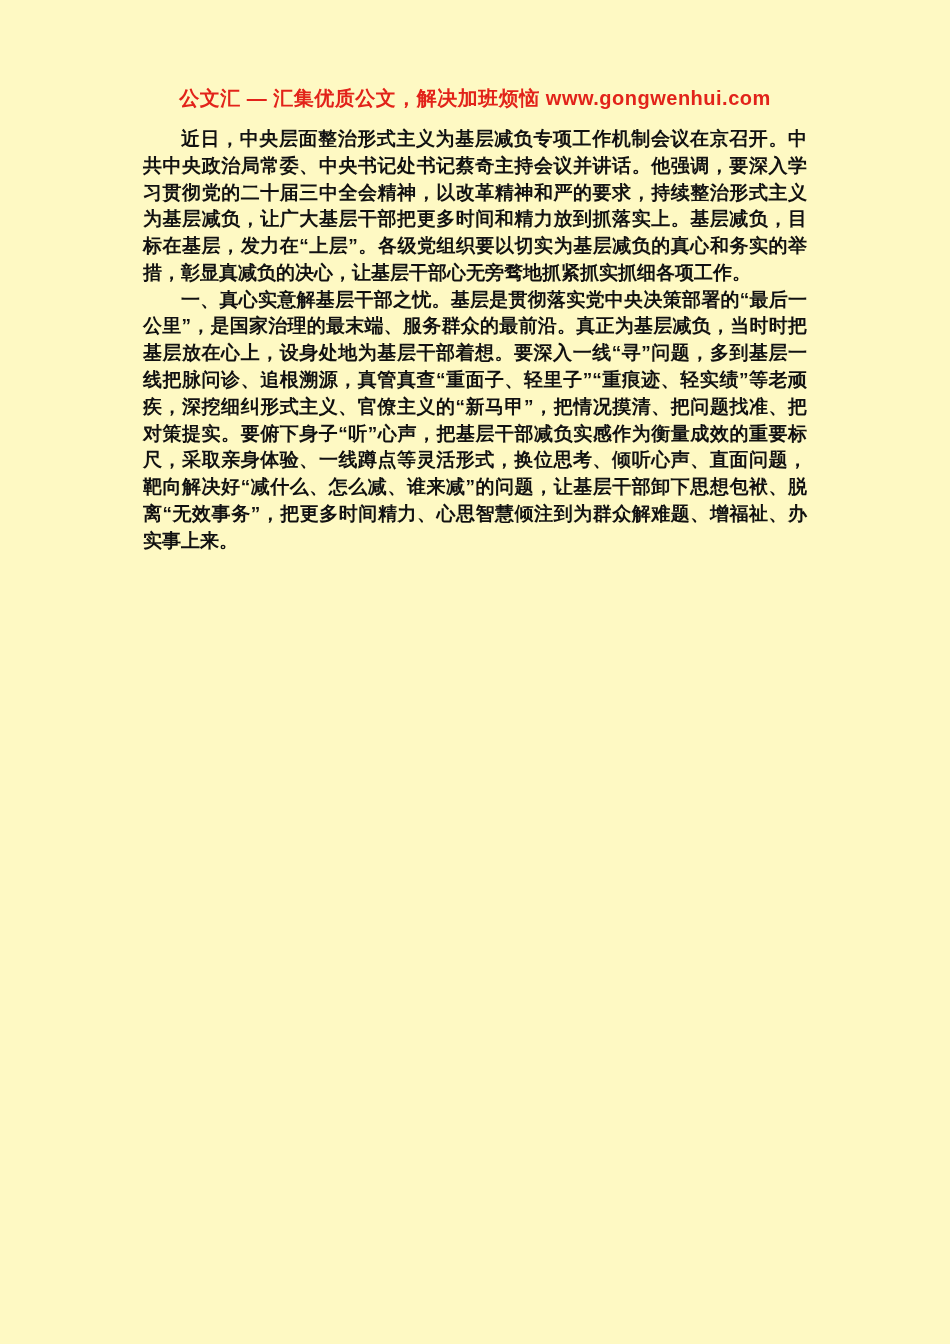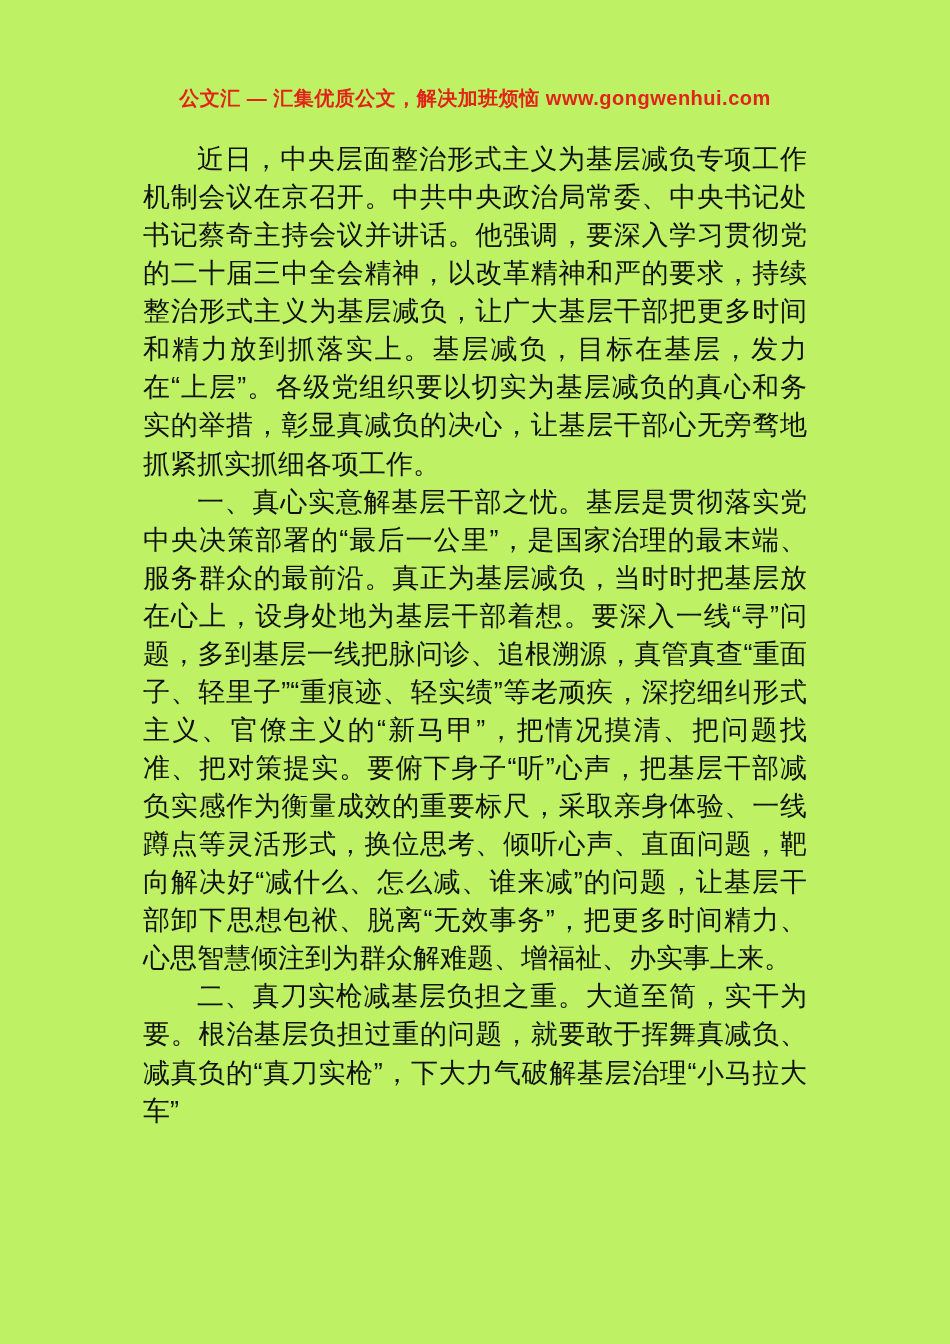--- a/index.html
+++ b/index.html
@@ -9,61 +9,61 @@
     height: 1344px;
     background: #f3f3f1;
     font-family: "Liberation Sans", sans-serif;
     color: #1a1a1a;
     overflow: hidden;
   }
   .page {
     width: 950px;
     height: 1344px;
     padding: 0 143px;
-    background: #bef264;
+    background: #fef9c3;
   }
   .site-header {
     padding-top: 85px;
     text-align: center;
     color: #e2231a;
     font-size: 20px;
     font-weight: bold;
     letter-spacing: 0.5px;
     white-space: nowrap;
   }
   .doc-title {
     margin: 52px 0 0 0;
     font-size: 34px;
     font-weight: 700;
     color: #000000;
     text-align: center;
     line-height: 2.08;
     letter-spacing: 1px;
   }
   .doc-body {
-    margin-top: 28px;
-    font-size: 27px;
+    margin-top: 14px;
+    font-size: 19px;
     line-height: 1.41;
     text-align: justify;
     color: #111111;
+    font-weight: bold;
   }
   .doc-body p {
     margin: 0;
     padding: 0;
     text-indent: 2em;
     word-break: break-all;
   }
 </style>
 </head>
 <body>
 
 <div class="page">
 
   <div class="site-header">公文汇 — 汇集优质公文，解决加班烦恼 www.gongwenhui.com</div>
 
 
   <div class="doc-body">
     <p>近日，中央层面整治形式主义为基层减负专项工作机制会议在京召开。中共中央政治局常委、中央书记处书记蔡奇主持会议并讲话。他强调，要深入学习贯彻党的二十届三中全会精神，以改革精神和严的要求，持续整治形式主义为基层减负，让广大基层干部把更多时间和精力放到抓落实上。基层减负，目标在基层，发力在“上层”。各级党组织要以切实为基层减负的真心和务实的举措，彰显真减负的决心，让基层干部心无旁骛地抓紧抓实抓细各项工作。</p>
     <p>一、真心实意解基层干部之忧。基层是贯彻落实党中央决策部署的“最后一公里”，是国家治理的最末端、服务群众的最前沿。真正为基层减负，当时时把基层放在心上，设身处地为基层干部着想。要深入一线“寻”问题，多到基层一线把脉问诊、追根溯源，真管真查“重面子、轻里子”“重痕迹、轻实绩”等老顽疾，深挖细纠形式主义、官僚主义的“新马甲”，把情况摸清、把问题找准、把对策提实。要俯下身子“听”心声，把基层干部减负实感作为衡量成效的重要标尺，采取亲身体验、一线蹲点等灵活形式，换位思考、倾听心声、直面问题，靶向解决好“减什么、怎么减、谁来减”的问题，让基层干部卸下思想包袱、脱离“无效事务”，把更多时间精力、心思智慧倾注到为群众解难题、增福祉、办实事上来。</p>
-    <p>二、真刀实枪减基层负担之重。大道至简，实干为要。根治基层负担过重的问题，就要敢于挥舞真减负、减真负的“真刀实枪”，下大力气破解基层治理“小马拉大车”</p>
   </div>
 
 </div>
 
 </body></html>

